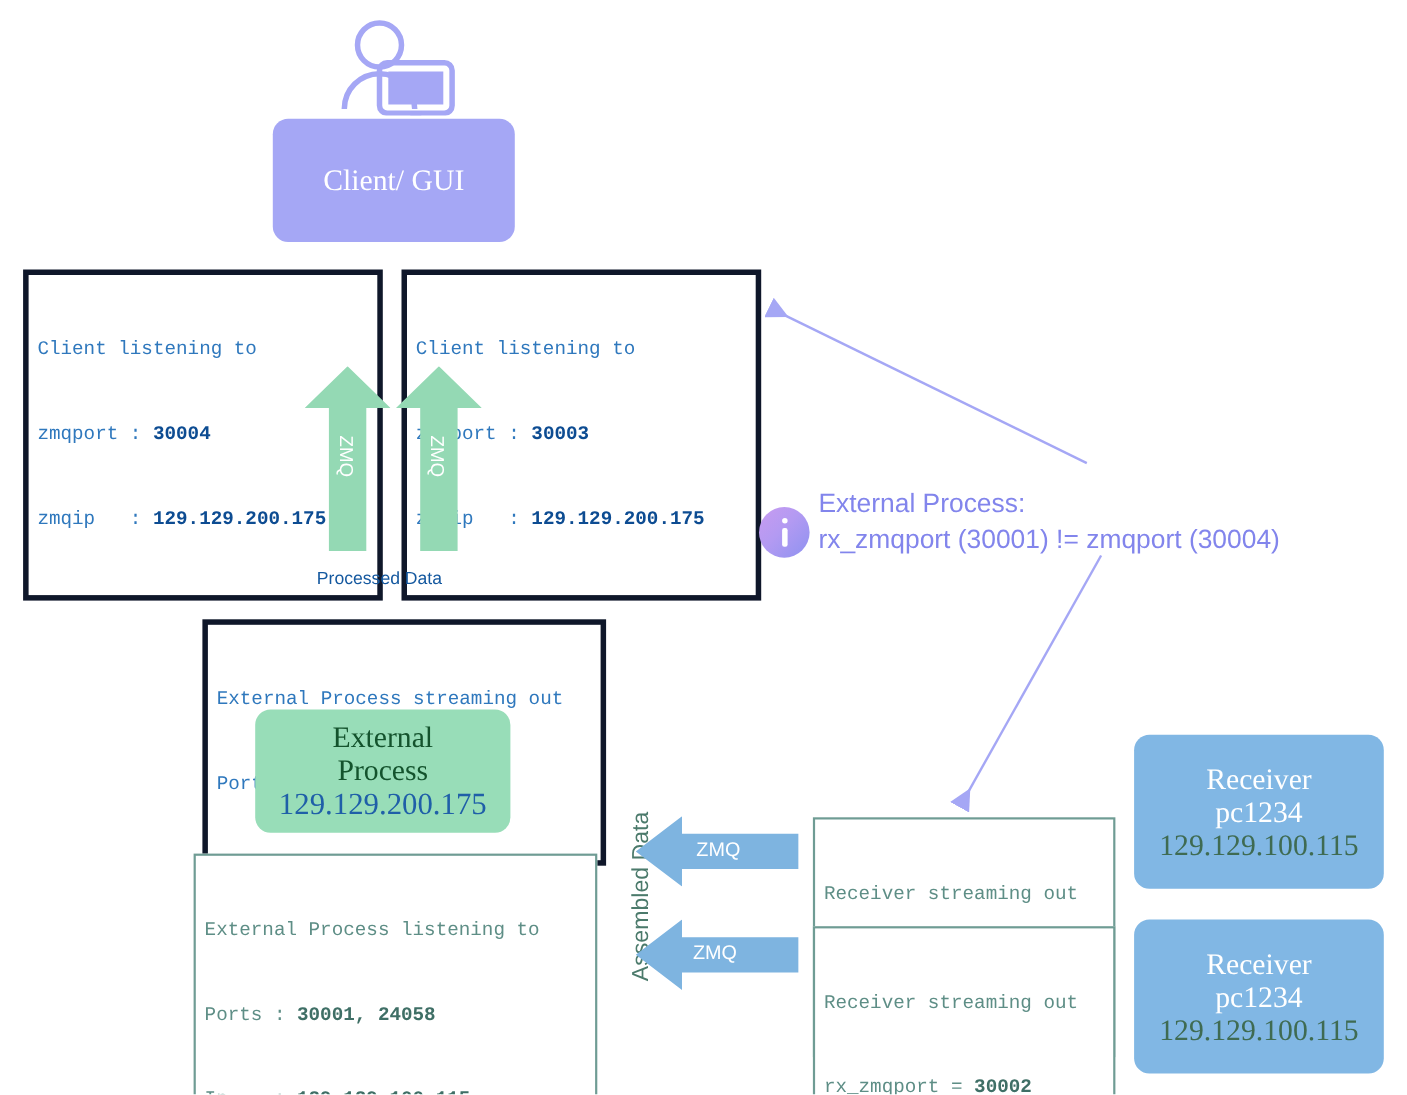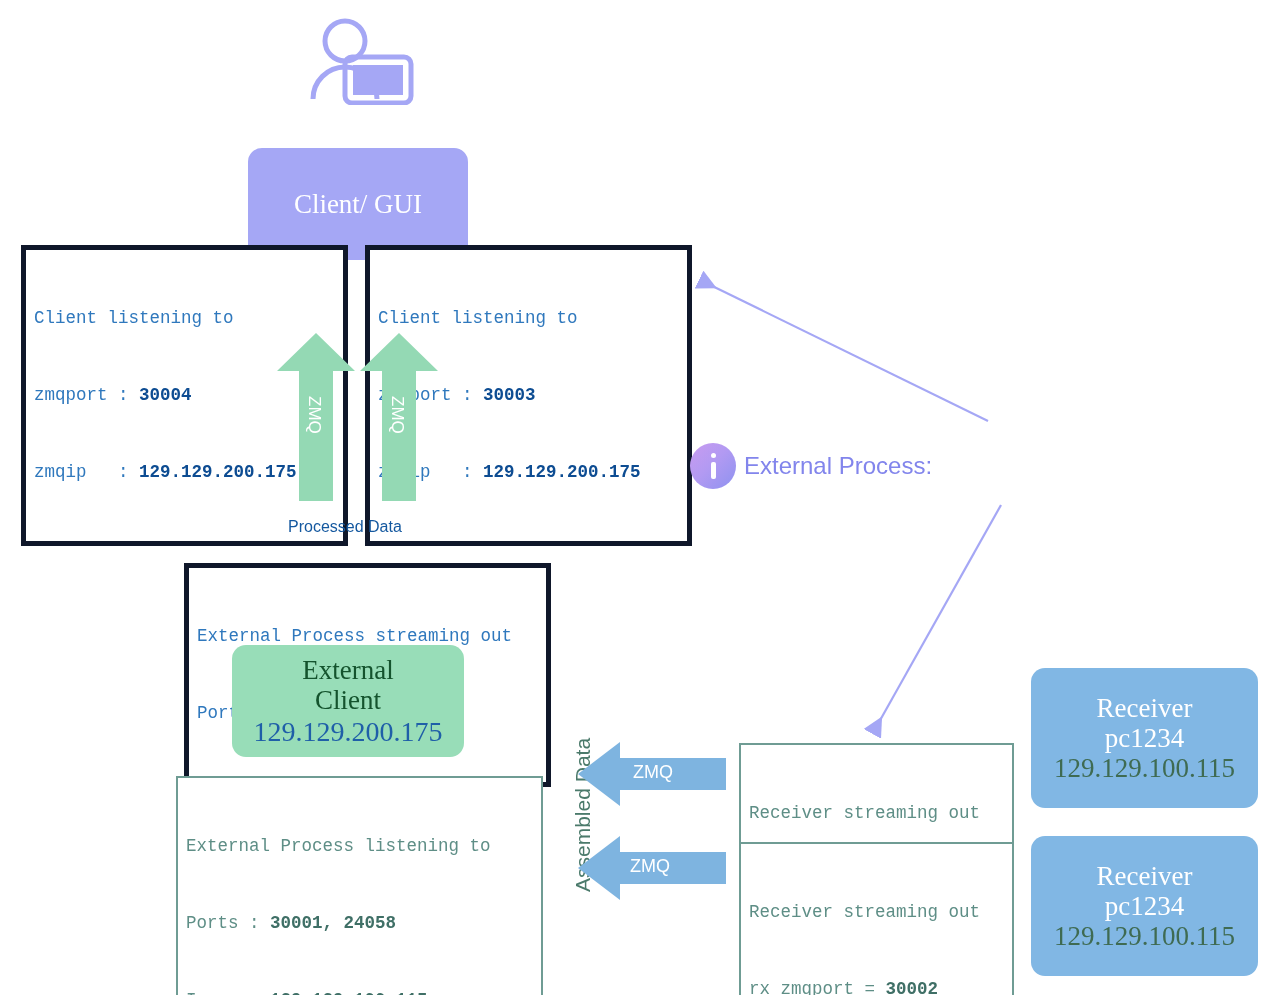--- a/index.html
+++ b/index.html
@@ -27,21 +27,20 @@
     align-items: center;
     justify-content: center;
     text-align: center;
     font-family: "Liberation Serif", serif;
     line-height: 1.12;
   }
   .node-client {
     background: #a5a7f5;
     color: #ffffff;
     font-size: 27px;
-    margin-top: 40px;
   }
   .node-extproc {
     background: #98ddb8;
     font-size: 27px;
   }
   .node-extproc .np-title { color: #14532d; }
   .node-extproc .np-ip { color: #1f5fa8; font-size: 28px; }
   .node-receiver {
     background: #81b7e4;
     font-size: 27px;
@@ -82,21 +81,21 @@
     font-size: 21px;
     font-family: "Liberation Sans", sans-serif;
     white-space: nowrap;
     transform: rotate(-90deg);
     transform-origin: left top;
   }
 
   
   .note-wrap {
     display: flex;
-    align-items: center;
+    align-items: flex-end;
   }
   .info-icon {
     width: 46px;
     height: 46px;
     border-radius: 50%;
     background: linear-gradient(135deg, #c89bf0 0%, #b39af2 45%, #8e92f0 100%);
     position: relative;
     flex: none;
     margin-top: 2px;
   }
@@ -195,21 +194,21 @@
 
   <div class="abs label-blue" style="left:288px; top:518px;">Processed Data</div>
 
   <div class="abs mono-box blue" style="left:184px; top:563px; width:367px;">
     <div>External Process streaming out</div>
     <div><span>Ports : </span><b>30003, 30004</b></div>
   </div>
 
   <div class="abs node node-extproc" style="left:232px; top:645px; width:232px; height:112px;">
     <div class="np-title">External</div>
-    <div class="np-title">Client</div>
+    <div class="np-title">Process</div>
     <div class="np-ip">129.129.200.175</div>
   </div>
 
   <div class="abs mono-box teal" style="left:176px; top:776px; width:367px;">
     <div>External Process listening to</div>
     <div><span>Ports : </span><b>30001, 24058</b></div>
     <div><span>Ip    : </span><b>129.129.100.115</b></div>
   </div>
 
   <div class="abs" style="left:553px; top:730px;">
@@ -259,16 +258,17 @@
       </marker>
     </defs>
     <line x1="988" y1="421" x2="702" y2="281" stroke="#a5a7f5" stroke-width="2.2" marker-end="url(#ah)"></line>
     <line x1="1001" y1="505" x2="874" y2="731" stroke="#a5a7f5" stroke-width="2.2" marker-end="url(#ah)"></line>
   </svg>
 
   <div class="abs note-wrap" style="left:690px; top:441px;">
     <div class="info-icon"></div>
     <div class="note-text">
       <div>External Process:</div>
+      <div>rx_zmqport (30001) != zmqport (30004)</div>
     </div>
   </div>
 
 </div>
 
 </body></html>

